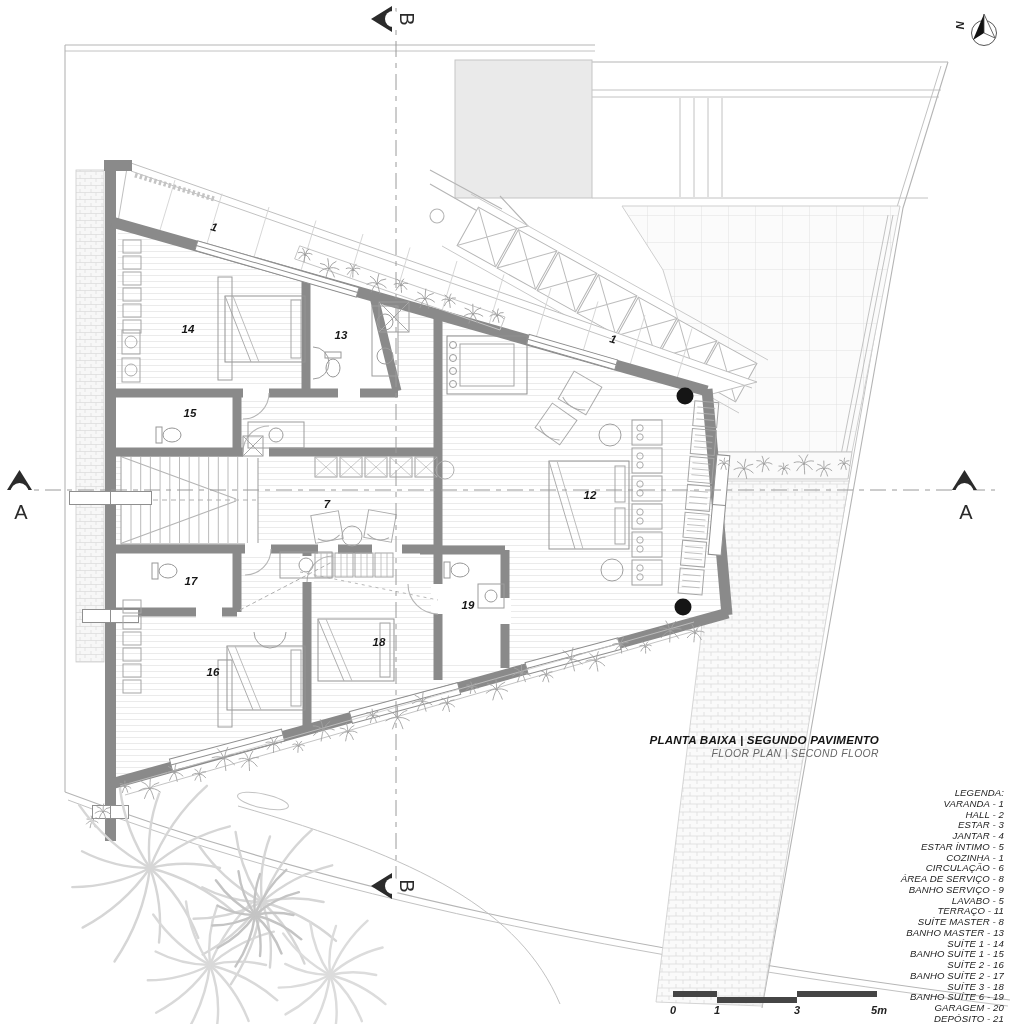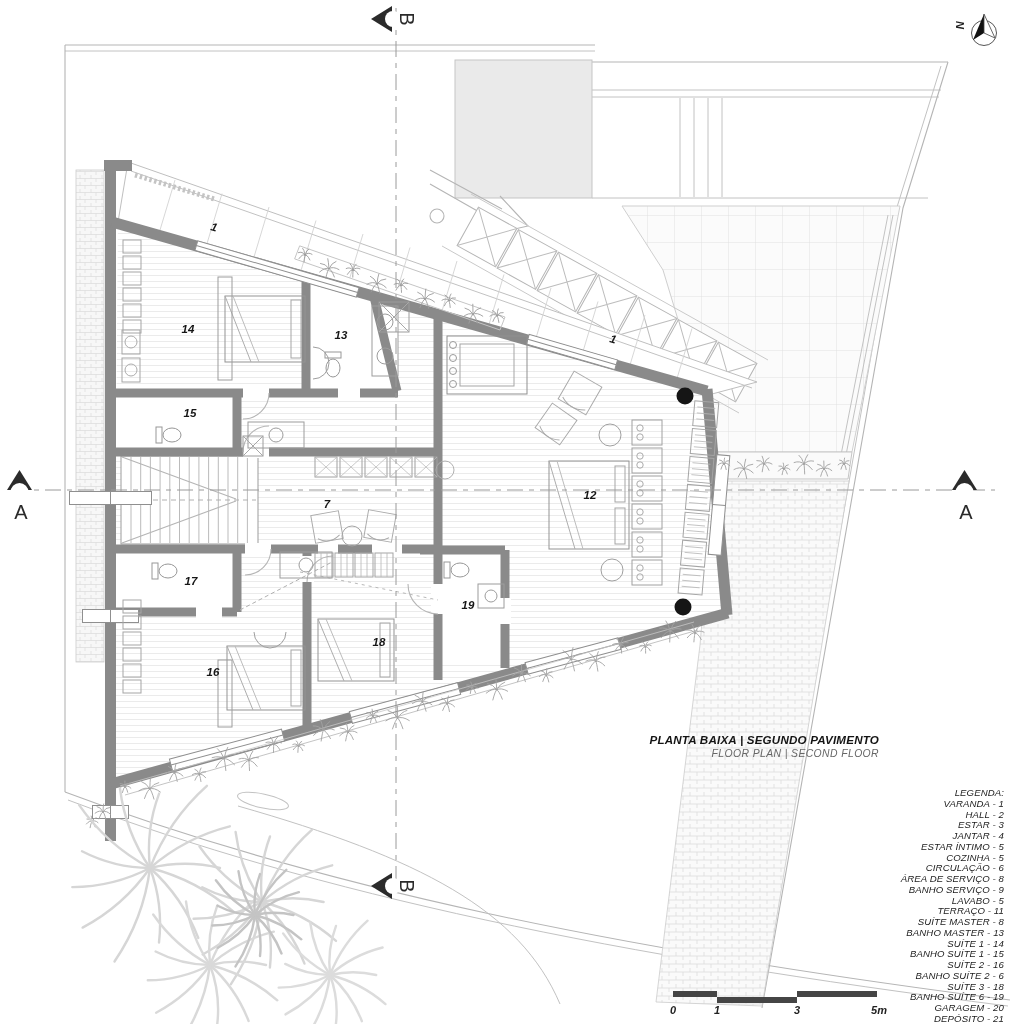--- a/index.html
+++ b/index.html
@@ -943,31 +943,31 @@
 </svg>
 
 <div class="legend">
   <div>LEGENDA:</div>
   <div>
         <div>VARANDA - 1</div>
         <div>HALL - 2</div>
         <div>ESTAR - 3</div>
         <div>JANTAR - 4</div>
         <div>ESTAR ÍNTIMO - 5</div>
-        <div>COZINHA - 5</div>
+        <div>COZINHA - 1</div>
         <div>CIRCULAÇÃO - 6</div>
         <div>ÁREA DE SERVIÇO - 8</div>
         <div>BANHO SERVIÇO - 9</div>
         <div>LAVABO - 5</div>
         <div>TERRAÇO - 11</div>
         <div>SUÍTE MASTER - 8</div>
         <div>BANHO MASTER - 13</div>
         <div>SUÍTE 1 - 14</div>
         <div>BANHO SUÍTE 1 - 15</div>
         <div>SUÍTE 2 - 16</div>
-        <div>BANHO SUÍTE 2 - 6</div>
+        <div>BANHO SUÍTE 2 - 17</div>
         <div>SUÍTE 3 - 18</div>
         <div>BANHO SUÍTE 6 - 19</div>
         <div>GARAGEM - 20</div>
         <div>DEPÓSITO - 21</div>
       </div>
 </div>
 </div>
 
 </body></html>

